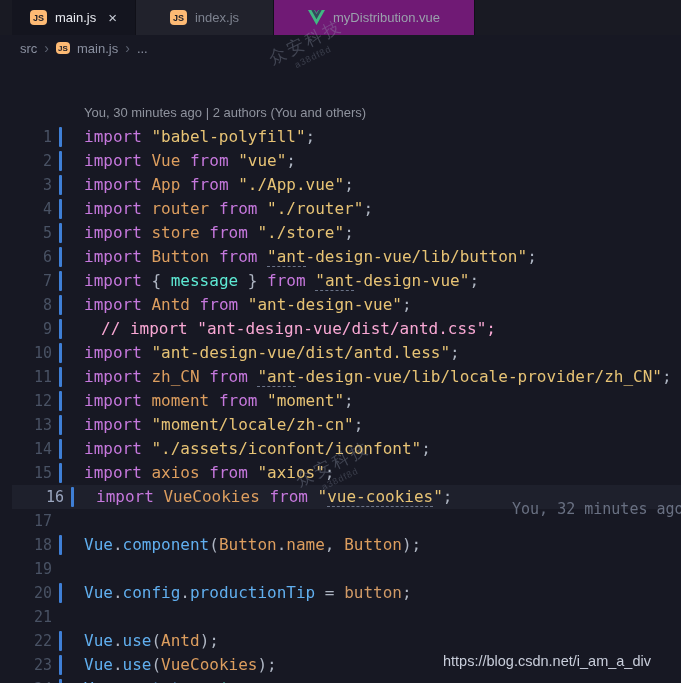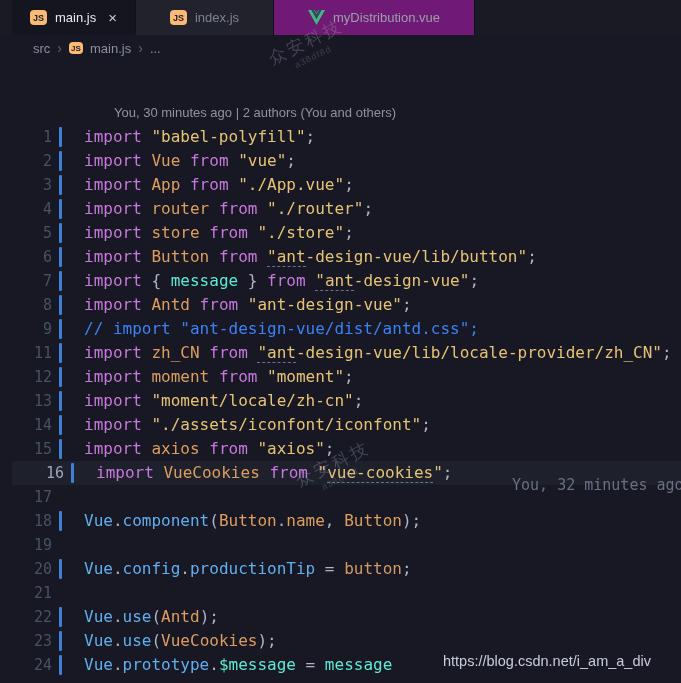--- a/index.html
+++ b/index.html
@@ -27,31 +27,31 @@
     display:inline-flex;align-items:center;justify-content:center;
     width:17px;height:15px;border-radius:4px;background:#fdba74;color:#1c1d27;
     font-weight:bold;font-size:9px;flex:none;
   }
   .fjs.sm{width:14px;height:12px;font-size:8px;}
   .fvue{flex:none;display:inline-flex;}
   
   .breadcrumb{
     position:absolute;top:35px;left:0;right:0;height:26px;background:#171823;
     display:flex;align-items:center;gap:7px;padding-left:20px;
-    font-size:13px;color:#8a90a0;margin-left:13px;
+    font-size:13px;color:#8a90a0;
   }
   .bc-item{cursor:pointer;}
   .chev{color:#5d6372;font-size:14px;}
   
   .code{
     position:absolute;top:101px;left:0;right:0;
     font-family:"DejaVu Sans Mono","Liberation Mono",monospace;font-size:16px;
   }
   .codelens{
-    height:24px;line-height:24px;padding-left:114px;
+    height:24px;line-height:24px;padding-left:84px;
     font-family:"Liberation Sans",sans-serif;font-size:13px;color:#8f939e;cursor:pointer;
   }
   .row{display:flex;height:24px;line-height:24px;position:relative;}
   .row.current{background:rgba(130,140,170,0.07);margin-left:12px;}
   .row.current .ln{color:#9ba6bf;}
   .ln{width:52px;flex:none;text-align:right;color:#495264;font-size:15px;cursor:pointer;}
   .gut{width:32px;flex:none;position:relative;align-self:stretch;}
   .gut.mod::before{
     content:"";position:absolute;left:7px;top:2px;bottom:2px;width:3px;
     background:#3f7fd6;border-radius:1px;
@@ -60,21 +60,21 @@
   .blame{
     position:absolute;left:500px;top:12px;line-height:24px;
     color:#697082;font-size:15px;white-space:nowrap;
   }
   
   .pln{color:#abb2bf;}
   .pun{color:#aeb5c2;}
   .kw{color:#c678dd;}
   .str{color:#e7c375;}
   .idn{color:#dd9e5f;}
-  .com{color:#3b82f6;}
+  .com{color:#f9a8d4;margin-left:17px;}
   .obj{color:#61afef;}
   .mth{color:#61afef;}
   .teal{color:#5eead4;}
   .bool{color:#d19a66;}
   .squig{border-bottom:1px dashed #6b7387;}
   
   .wm{
     position:absolute;transform:rotate(-26deg);text-align:center;
     color:#97a0b4;opacity:0.32;pointer-events:none;z-index:5;
   }
@@ -160,20 +160,25 @@
         <div class="ln">8</div>
         <div class="gut mod"></div>
         <div class="tx"><span class="kw">import</span><span class="pln"> </span><span class="idn">Antd</span><span class="pln"> </span><span class="kw">from</span><span class="pln"> </span><span class="str">"ant-design-vue"</span><span class="pun">;</span></div>
       </div>
       <div class="row">
         <div class="ln">9</div>
         <div class="gut mod"></div>
         <div class="tx"><span class="com">// import "ant-design-vue/dist/antd.css";</span></div>
       </div>
       <div class="row">
+        <div class="ln">10</div>
+        <div class="gut mod"></div>
+        <div class="tx"><span class="kw">import</span><span class="pln"> </span><span class="str">"ant-design-vue/dist/antd.less"</span><span class="pun">;</span></div>
+      </div>
+      <div class="row">
         <div class="ln">11</div>
         <div class="gut mod"></div>
         <div class="tx"><span class="kw">import</span><span class="pln"> </span><span class="idn">zh_CN</span><span class="pln"> </span><span class="kw">from</span><span class="pln"> </span><span class="str squig">"ant</span><span class="str">-design-vue/lib/locale-provider/zh_CN"</span><span class="pun">;</span></div>
       </div>
       <div class="row">
         <div class="ln">12</div>
         <div class="gut mod"></div>
         <div class="tx"><span class="kw">import</span><span class="pln"> </span><span class="idn">moment</span><span class="pln"> </span><span class="kw">from</span><span class="pln"> </span><span class="str">"moment"</span><span class="pun">;</span></div>
       </div>
       <div class="row">

